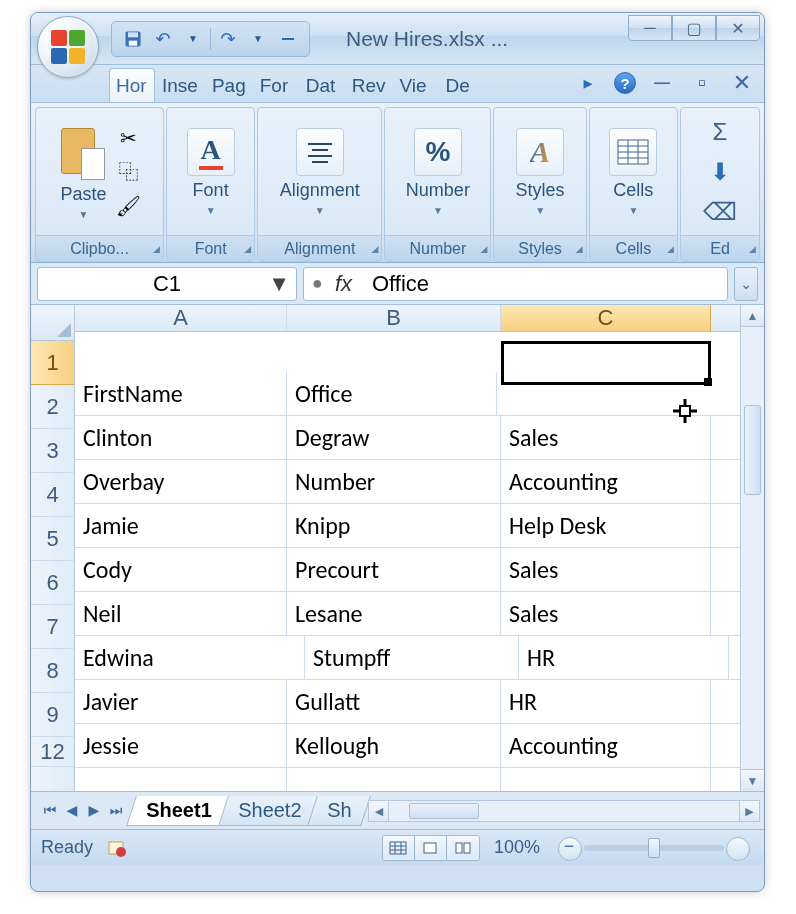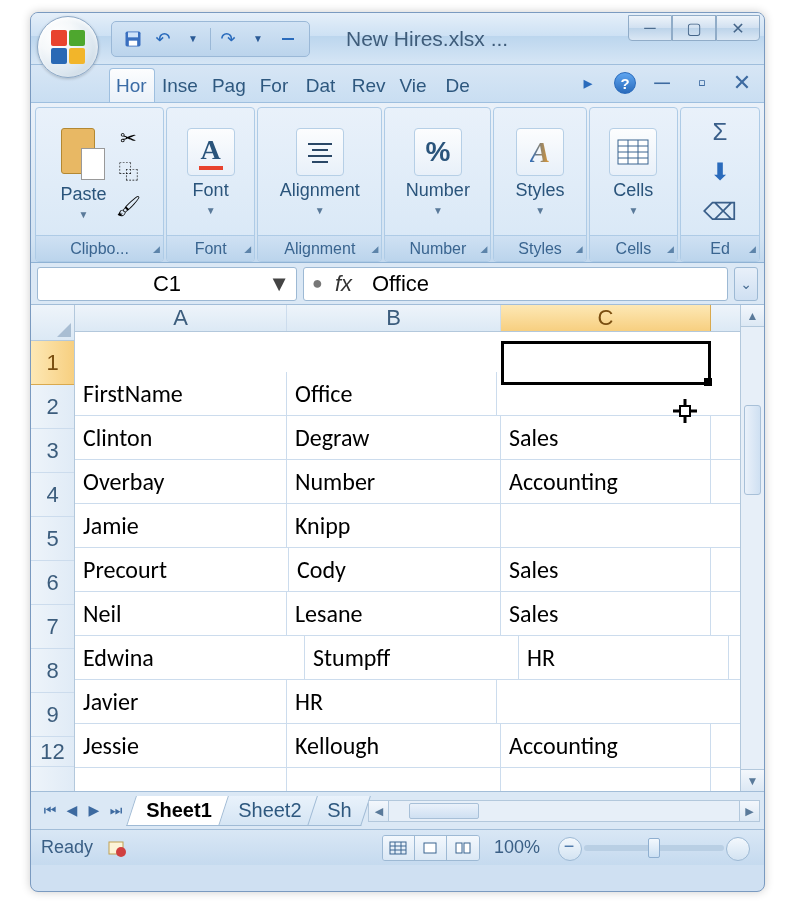--- a/index.html
+++ b/index.html
@@ -772,38 +772,40 @@
             <div class="cell" style="width: 210px;">Sales</div>
           </div>
           <div class="row">
             <div class="cell" style="width: 212px;">Overbay</div>
             <div class="cell" style="width: 214px;">Number</div>
             <div class="cell" style="width: 210px;">Accounting</div>
           </div>
           <div class="row">
             <div class="cell" style="width: 212px;">Jamie</div>
             <div class="cell" style="width: 214px;">Knipp</div>
+            <div class="cell" style="width: 210px;">Help Desk</div>
           </div>
           <div class="row">
+            <div class="cell" style="width: 212px;">Cody</div>
             <div class="cell" style="width: 214px;">Precourt</div>
-            <div class="cell" style="width: 212px;">Cody</div>
             <div class="cell" style="width: 210px;">Sales</div>
           </div>
           <div class="row">
             <div class="cell" style="width: 212px;">Neil</div>
             <div class="cell" style="width: 214px;">Lesane</div>
             <div class="cell" style="width: 210px;">Sales</div>
           </div>
           <div class="row">
             <div class="cell" style="width: 230px;">Edwina</div>
             <div class="cell" style="width: 214px;">Stumpff</div>
             <div class="cell" style="width: 210px;">HR</div>
           </div>
           <div class="row">
             <div class="cell" style="width: 212px;">Javier</div>
+            <div class="cell" style="width: 214px;">Gullatt</div>
             <div class="cell" style="width: 210px;">HR</div>
           </div>
           <div class="row">
             <div class="cell" style="width: 212px;">Jessie</div>
             <div class="cell" style="width: 214px;">Kellough</div>
             <div class="cell" style="width: 210px;">Accounting</div>
           </div>
           <div class="row" style="height: 30px;">
             <div class="cell" style="width: 212px;"></div>
             <div class="cell" style="width: 214px;"></div>

